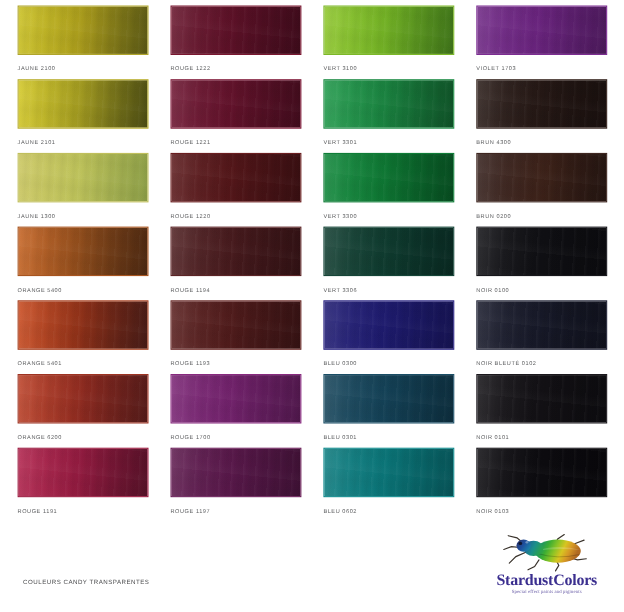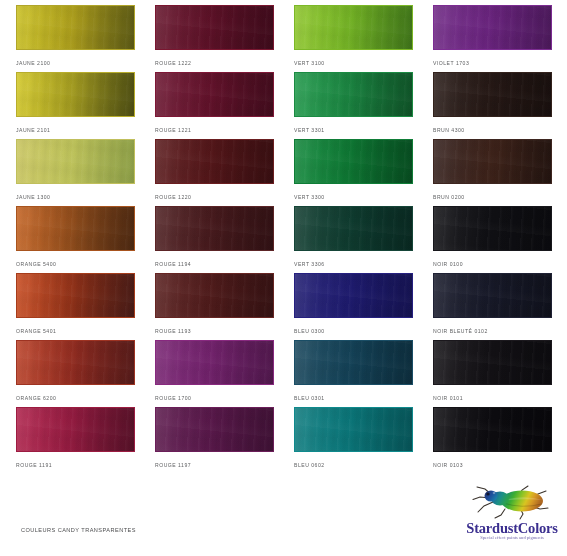--- a/index.html
+++ b/index.html
@@ -75,21 +75,21 @@
     left: 21px;
     top: 527px;
     font-size: 5.6px;
     letter-spacing: 0.45px;
     color: #4c4d4f;
     white-space: nowrap;
   }
 
   #brand-logo {
     position: absolute;
-    left: 462px;
+    left: 447px;
     top: 483px;
     width: 100px;
     height: 62px;
   }
   #beetle-mark {
     position: absolute;
     left: 8px;
     top: 0px;
     width: 86px;
     height: 40px;

